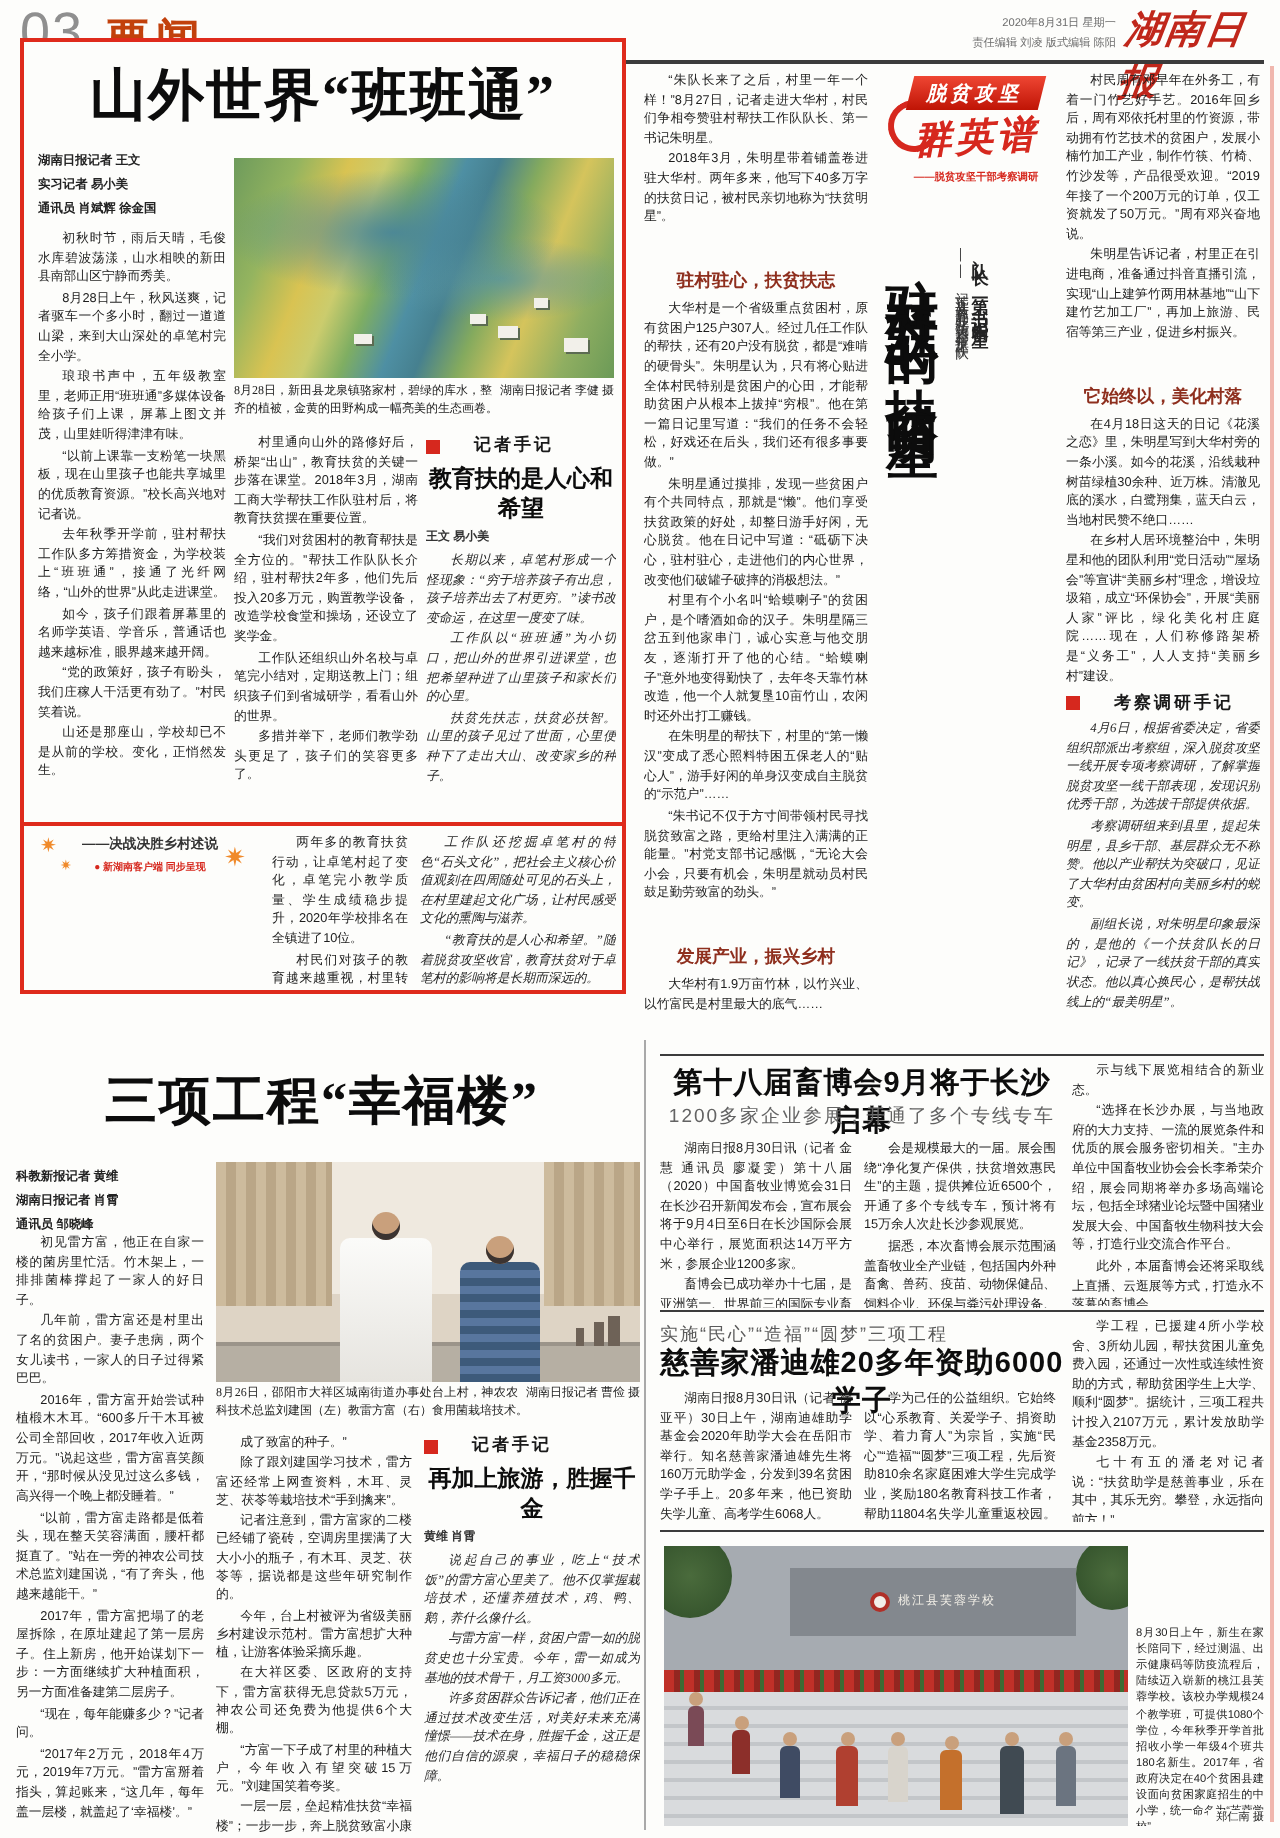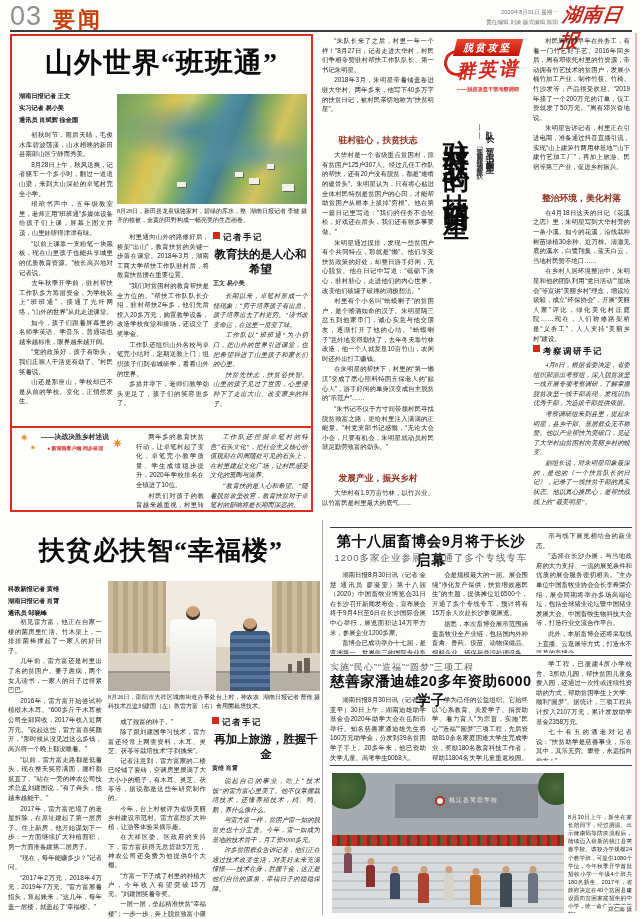--- a/index.html
+++ b/index.html
@@ -18,29 +18,29 @@
   .bleed { left:635px; top:33px; width:2px; height:878px; background:#f0b7ae; }
 
   
   .t { font-size:6.4px; line-height:1.5; text-align:justify; color:#1d1d1d; overflow:hidden; }
   .t p { text-indent:1.9em; margin:0 0 1px 0; }
   .fs, .fs p { font-family:"Liberation Serif",serif; font-style:italic; color:#262626; }
   .byline { font-size:6.2px; font-weight:bold; line-height:1.9; color:#222; }
   .cap { font-size:6px; line-height:1.45; font-family:"Liberation Serif",serif; color:#222; text-align:justify; overflow:hidden; }
   .cap-credit { float:right; padding-left:4px; }
   .sec-head { font-size:8.8px; font-weight:bold; color:#8e2f1e; text-align:center; margin:20px 0 3px; text-indent:0 !important; }
-  .note-head { display:flex; gap:3px; margin:2px 0 2px; }
+  .note-head { display:flex; align-items:center; gap:17px; margin:2px 0 2px; }
   .note-sq { width:7px; height:7px; background:#d6281e; flex:none; }
   .note-tag { font-size:8.5px; font-weight:bold; color:#1a1a1a; letter-spacing:1.5px; }
   .note-title { font-family:Liberation Sans, sans-serif; font-weight:bold; font-size:11.5px; color:#0d0d0d; text-align:center; margin:3px 0 2px; }
   .note-by { font-size:6px; font-weight:bold; margin-bottom:3px; color:#333; }
   .rule-h { background:#3c3c3c; height:1px; }
 
   
-  .main-box { left:10px; top:34px; width:303px; height:478px; border:2px solid #df2b1c; background:#fdfdfb; }
+  .main-box { left:10px; top:19px; width:303px; height:478px; border:2px solid #df2b1c; background:#fdfdfb; }
   .main-title { left:0; top:8px; width:100%; text-align:center; font-family:"Liberation Serif",serif;
                 font-weight:bold; font-size:28px; color:#0c0c0c; letter-spacing:1px; }
   .main-divider { left:0; top:390px; width:100%; height:2px; background:#df2b1c; }
 
   .photo-aerial { left:105px; top:58px; width:190px; height:110px; overflow:hidden;
     background:
       radial-gradient(ellipse 120px 45px at 42% 34%, rgba(74,134,152,.95), rgba(74,134,152,0) 70%),
       radial-gradient(ellipse 90px 30px at 70% 55%, rgba(88,148,160,.8), rgba(88,148,160,0) 70%),
       linear-gradient(112deg,#6e9b5c 0%,#94b45f 14%,#d9c352 25%,#cbcc6d 33%,#7fae62 41%,#4e8fa3 50%,#46808f 57%,#84aa5e 66%,#d5c45c 76%,#8fae61 88%,#6b9a57 100%); }
   .bld { position:absolute; background:#f2f0ea; box-shadow:1px 1px 0 #5c6b52; }
@@ -231,39 +231,39 @@
         <span class="vsub1">队长、第一书记朱明星</span>
         <span class="vsub2">——记芷江县商务局驻花江镇大华村帮扶工作队</span>
       </div>
     </div>
 
     <div class="abs t col" style="left:215px; top:2px; width:97px; height:488px;">
       <div>
           <p>村民周有邓早年在外务工，有着一门竹艺好手艺。2016年回乡后，周有邓依托村里的竹资源，带动拥有竹艺技术的贫困户，发展小楠竹加工产业，制作竹筷、竹椅、竹沙发等，产品很受欢迎。“2019年接了一个200万元的订单，仅工资就发了50万元。”周有邓兴奋地说。</p>
           <p>朱明星告诉记者，村里正在引进电商，准备通过抖音直播引流，实现“山上建笋竹两用林基地”“山下建竹艺加工厂”，再加上旅游、民宿等第三产业，促进乡村振兴。</p>
         </div>
-      <div class="sec-head">整治环境，美化村落</div>
+      <div class="sec-head">它始终以，美化村落</div>
       <div>
           <p>在4月18日这天的日记《花溪之恋》里，朱明星写到大华村旁的一条小溪。如今的花溪，沿线栽种树苗绿植30余种、近万株。清澈见底的溪水，白鹭翔集，蓝天白云，当地村民赞不绝口……</p>
           <p>在乡村人居环境整治中，朱明星和他的团队利用“党日活动”“屋场会”等宣讲“美丽乡村”理念，增设垃圾箱，成立“环保协会”，开展“美丽人家”评比，绿化美化村庄庭院……现在，人们称修路架桥是“义务工”，人人支持“美丽乡村”建设。</p>
         </div>
       <div class="note-head">
         <span class="note-sq"></span>
         <span class="note-tag">考察调研手记</span>
       </div>
       <div class="fs">
           <p>4月6日，根据省委决定，省委组织部派出考察组，深入脱贫攻坚一线开展专项考察调研，了解掌握脱贫攻坚一线干部表现，发现识别优秀干部，为选拔干部提供依据。</p>
           <p>考察调研组来到县里，提起朱明星，县乡干部、基层群众无不称赞。他以产业帮扶为突破口，见证了大华村由贫困村向美丽乡村的蜕变。</p>
           <p>副组长说，对朱明星印象最深的，是他的《一个扶贫队长的日记》，记录了一线扶贫干部的真实状态。他以真心换民心，是帮扶战线上的“最美明星”。</p>
         </div>
     </div>
   </div>
 
   <div class="abs craft">
-    <div class="abs craft-title">扶贫必扶智“幸福楼”</div>
+    <div class="abs craft-title">三项工程“幸福楼”</div>
 
     <div class="abs byline" style="left:8px; top:68px; width:94px;">
         <p>科教新报记者 黄维</p>
         <p>湖南日报记者 肖霄</p>
         <p>通讯员 邹晓峰</p>
       </div>
 
     <div class="abs t col" style="left:8px; top:102px; width:94px; height:300px;">
         <p>初见雷方富，他正在自家一楼的菌房里忙活。竹木架上，一排排菌棒撑起了一家人的好日子。</p>
         <p>几年前，雷方富还是村里出了名的贫困户。妻子患病，两个女儿读书，一家人的日子过得紧巴巴。</p>

